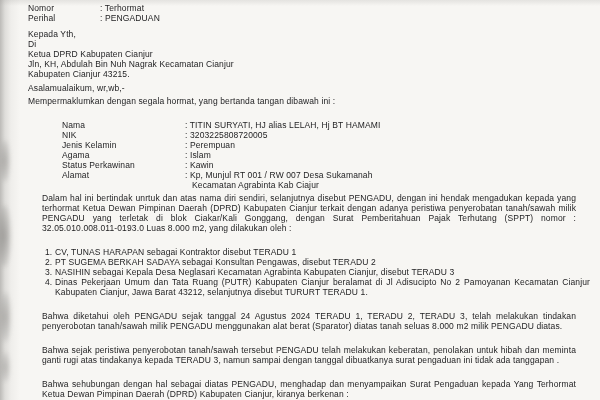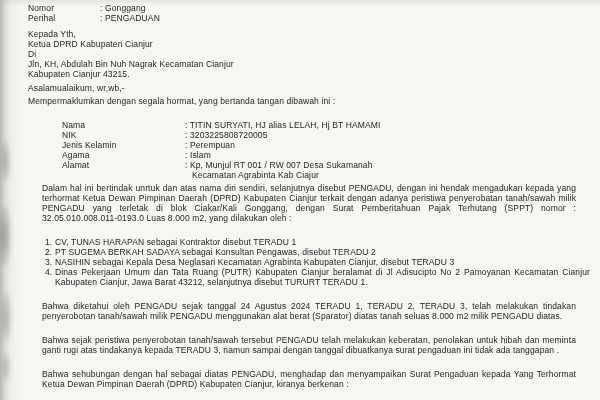--- a/index.html
+++ b/index.html
@@ -64,32 +64,32 @@
   <div class="smudge s1"></div>
   <div class="smudge s2"></div>
   <div class="smudge s3"></div>
   <div class="smudge s4"></div>
 
   <div class="content">
 
     <div class="meta">
       <div class="row">
         <span class="mlabel">Nomor</span>
-        <span>: Gonggang</span>
+        <span>: Terhormat</span>
       </div>
       <div class="row">
         <span class="mlabel">Perihal</span>
         <span>: PENGADUAN</span>
       </div>
     </div>
 
     <div class="recipient">
       <div>Kepada Yth,</div>
+      <div>Di</div>
       <div>Ketua DPRD Kabupaten Cianjur</div>
-      <div>Di</div>
       <div>Jln, KH, Abdulah Bin Nuh Nagrak Kecamatan Cianjur</div>
       <div>Kabupaten Cianjur 43215.</div>
     </div>
 
     <div class="salutation">Asalamualaikum, wr,wb,-</div>
 
     <div class="intro">Mempermaklumkan dengan segala hormat, yang bertanda tangan dibawah ini :</div>
 
     <div class="identity">
       <div class="row">
@@ -100,20 +100,24 @@
         <span class="idlabel">NIK</span>
         <span>: 3203225808720005</span>
       </div>
       <div class="row">
         <span class="idlabel">Jenis Kelamin</span>
         <span>: Perempuan</span>
       </div>
       <div class="row">
         <span class="idlabel">Agama</span>
         <span>: Islam</span>
+      </div>
+      <div class="row">
+        <span class="idlabel">Status Perkawinan</span>
+        <span>: Kawin</span>
       </div>
       <div class="row">
         <span class="idlabel">Alamat</span>
         <span>: Kp, Munjul RT 001 / RW 007 Desa Sukamanah</span>
       </div>
       <div class="idline2">Kecamatan Agrabinta Kab Ciajur</div>
     </div>
 
     <div class="para para1">Dalam hal ini bertindak unrtuk dan atas nama diri sendiri, selanjutnya disebut PENGADU, dengan ini hendak mengadukan kepada yang terhormat Ketua Dewan Pimpinan Daerah (DPRD) Kabupaten Cianjur terkait dengan adanya peristiwa penyerobatan tanah/sawah milik PENGADU yang terletak di blok Ciakar/Kali Gonggang, dengan Surat Pemberitahuan Pajak Terhutang (SPPT) nomor : 32.05.010.008.011-0193.0 Luas 8.000 m2, yang dilakukan oleh :</div>
 

